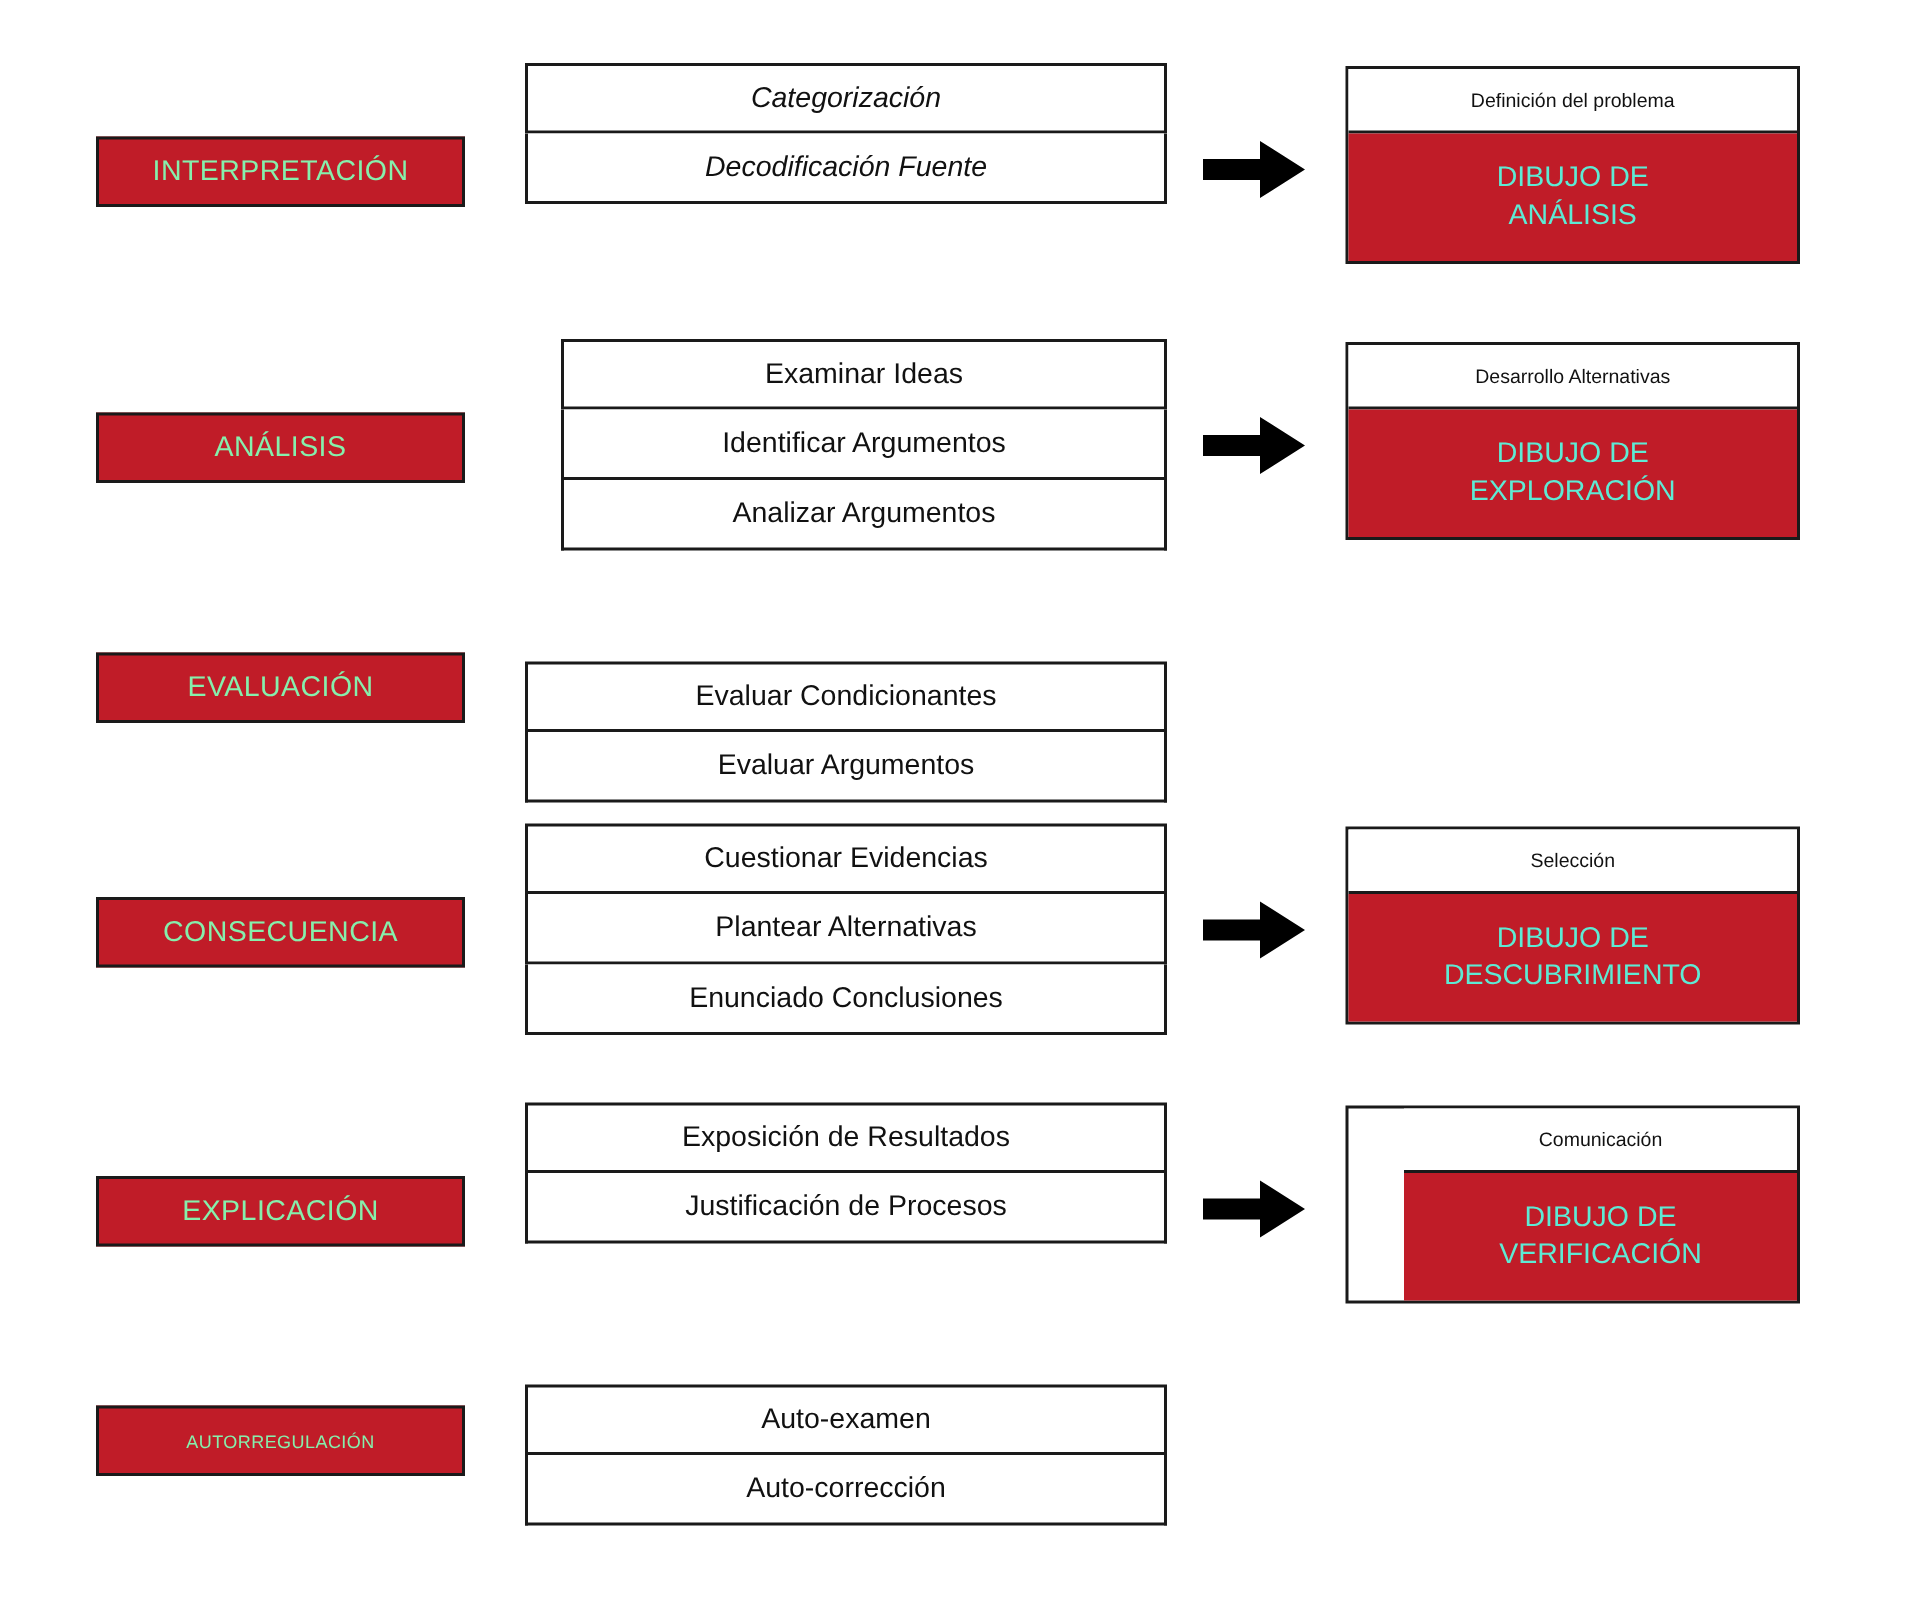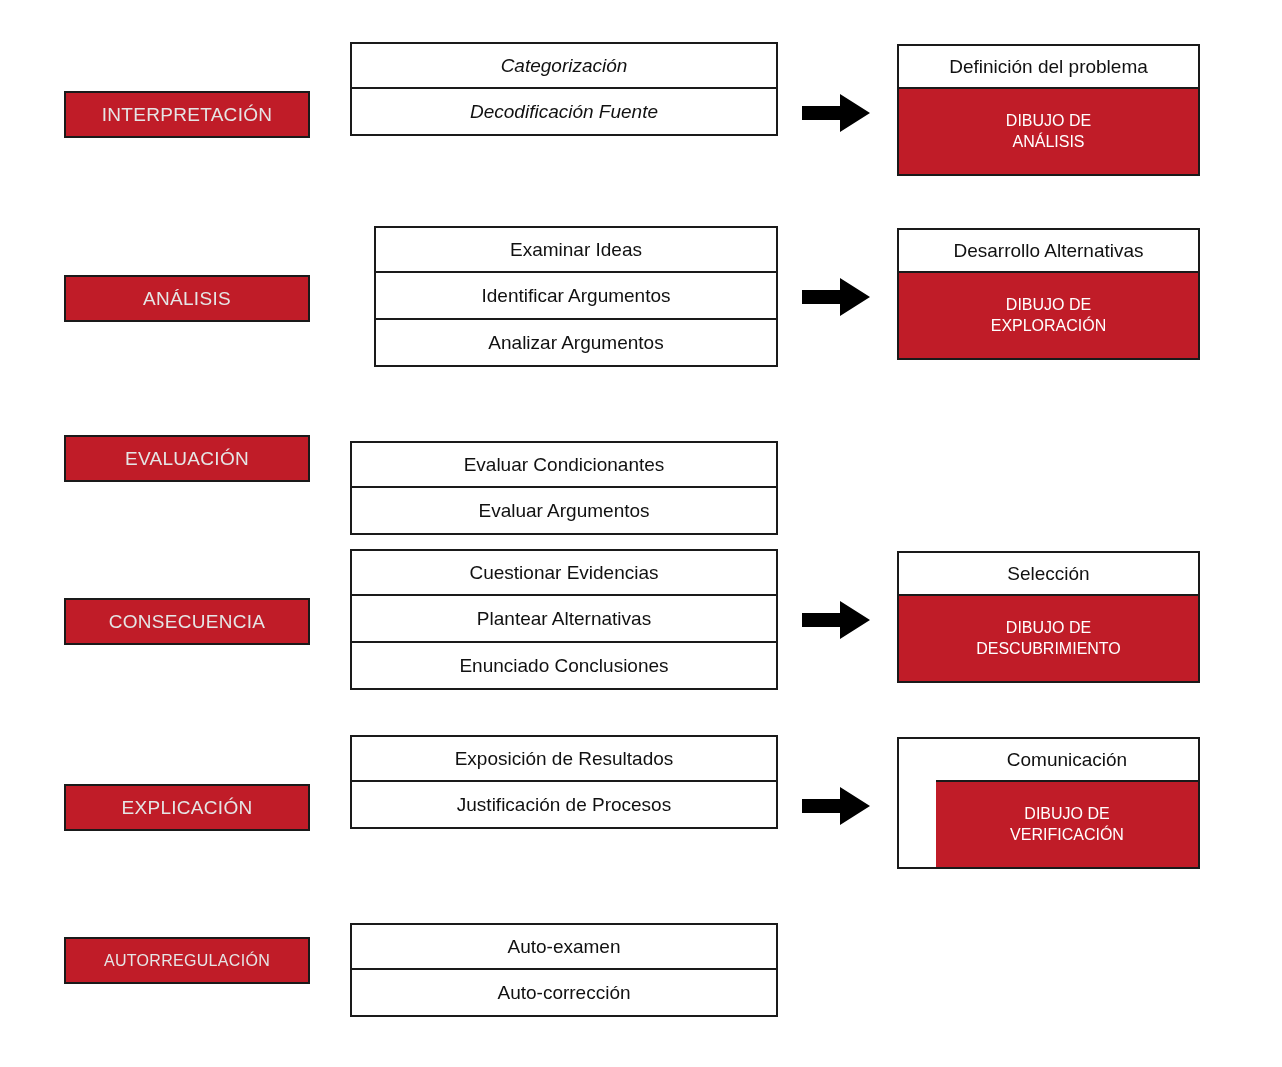--- a/index.html
+++ b/index.html
@@ -35,28 +35,28 @@
     position: absolute;
     left: 64px;
     width: 246px;
     height: 47px;
     background: #c01c28;
     border: 2px solid #1a1a1a;
     box-sizing: border-box;
     display: flex;
     align-items: center;
     justify-content: center;
-    color: #e5e5e5;
+    color: #86efac;
     font-size: 19px;
     letter-spacing: 0.3px;
     line-height: 1;
     white-space: nowrap;
   }
   .stage-label.tight {
-    font-size: 16px;
+    font-size: 12px;
   }
 
   
   .mid-stack {
     position: absolute;
     left: 350px;
     width: 428px;
     box-sizing: border-box;
   }
   .mid-cell {
@@ -92,35 +92,35 @@
     border: 2px solid #1a1a1a;
     box-sizing: border-box;
     background: #ffffff;
   }
   .outcome-head {
     height: 43px;
     display: flex;
     align-items: center;
     justify-content: center;
     background: #ffffff;
-    font-size: 19px;
+    font-size: 13px;
     color: #111111;
     white-space: nowrap;
     border-bottom: 2px solid #1a1a1a;
     box-sizing: border-box;
   }
   .outcome-body {
     height: 85px;
     background: #c01c28;
-    color: #ffffff;
+    color: #5eead4;
     display: flex;
     flex-direction: column;
     align-items: center;
     justify-content: center;
-    font-size: 16px;
+    font-size: 19px;
     line-height: 1.28;
     text-align: center;
     box-sizing: border-box;
   }
   .outcome-body span { display: block; white-space: nowrap; }
 </style>
 </head>
 <body>
 
 <div id="canvas">

